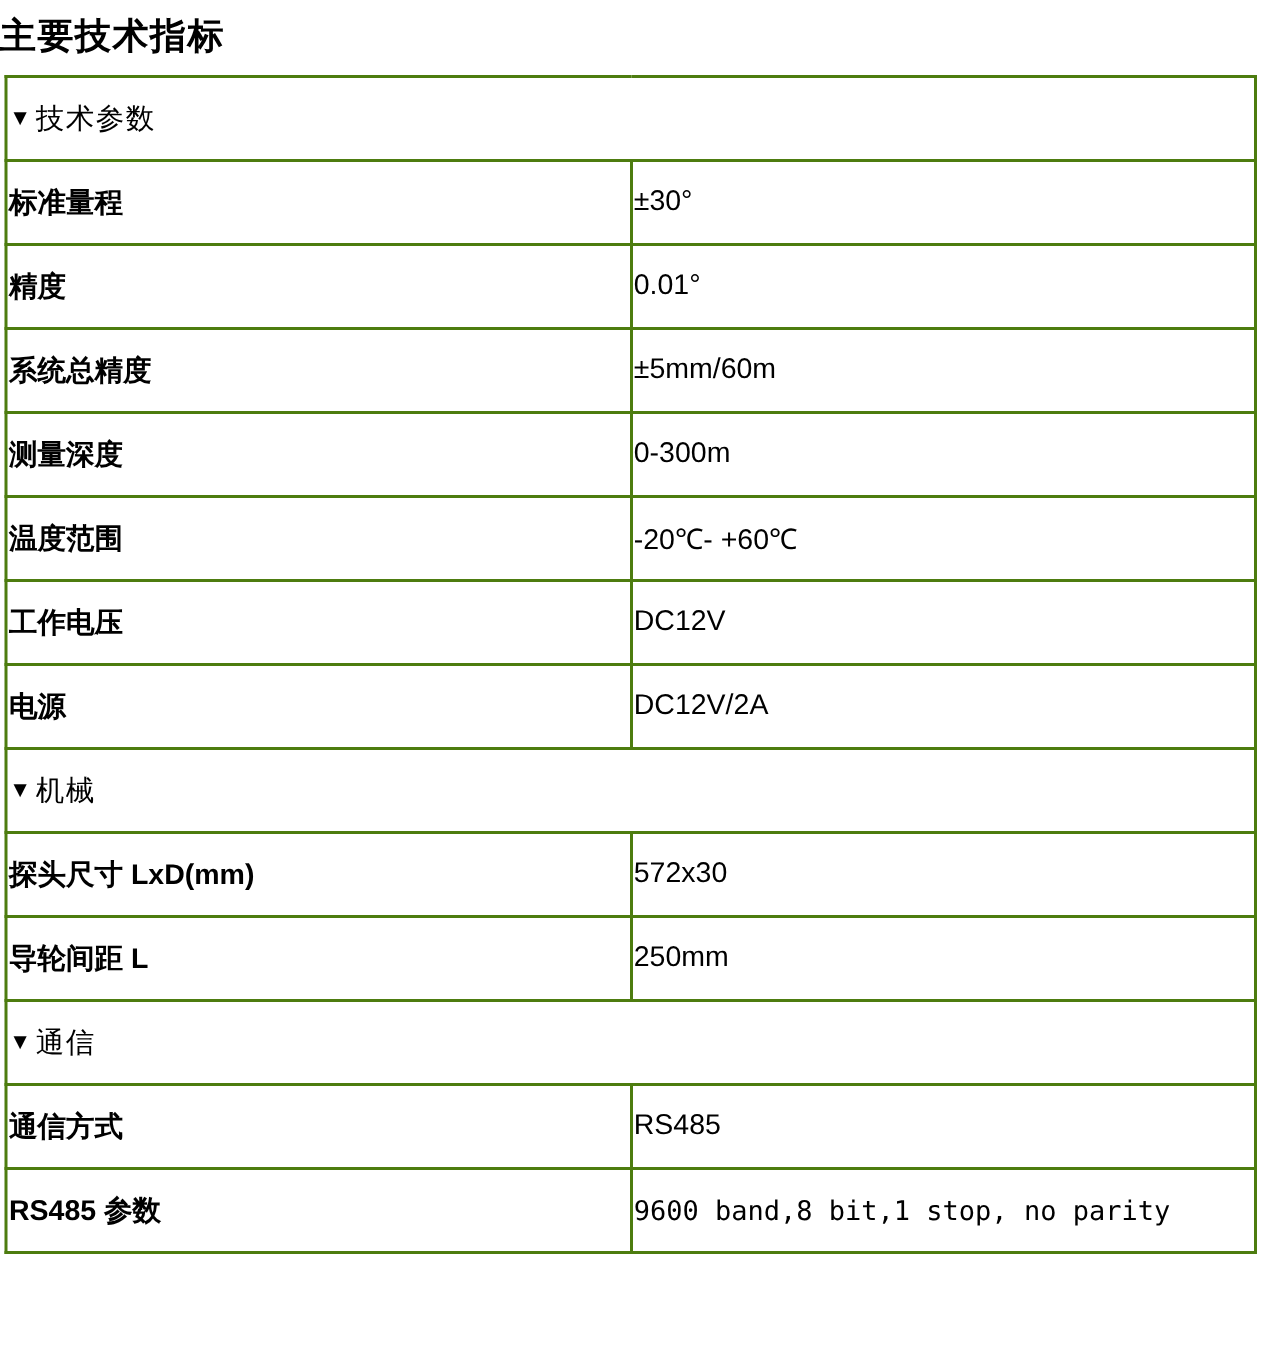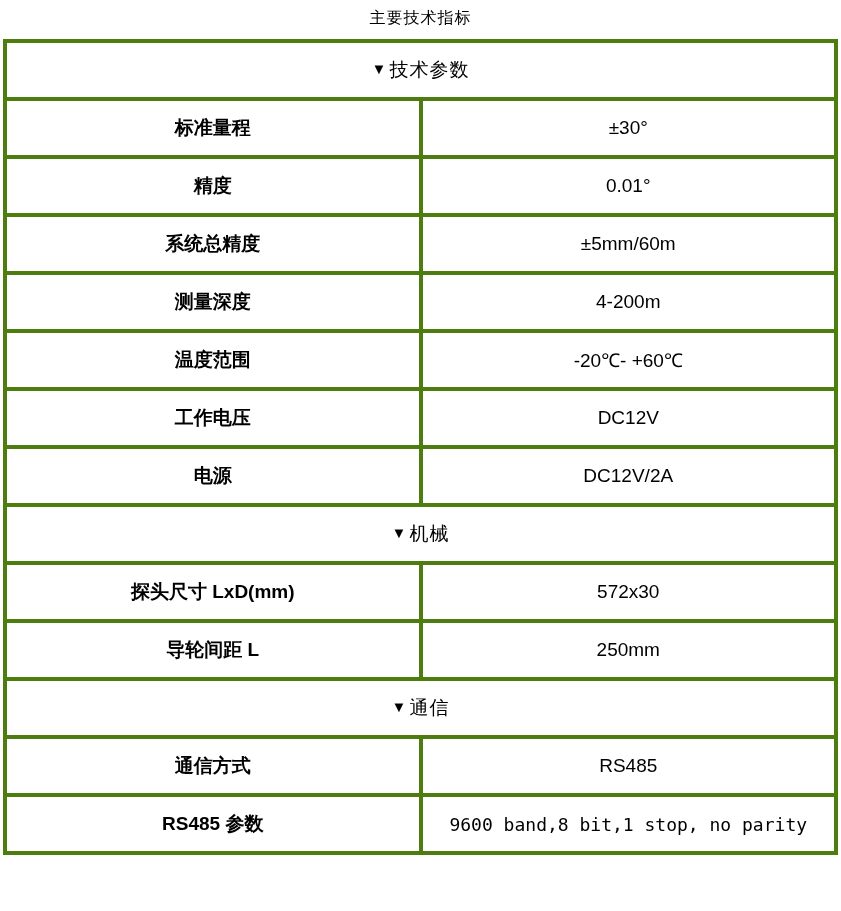--- a/index.html
+++ b/index.html
@@ -12,38 +12,37 @@
     height: 911px;
     font-family: "Liberation Sans", sans-serif;
     color: #000000;
   }
   .page {
     width: 841px;
     box-sizing: border-box;
     padding: 0;
   }
   .doc-title {
-    text-align: center;
-    font-size: 16px;
-    font-weight: normal;
+    text-align: left;
+    font-size: 24px;
+    font-weight: bold;
     font-family: "Liberation Sans", sans-serif;
     padding: 8px 0 10px 0;
     letter-spacing: 1px;
   }
   table.spec {
     border-collapse: collapse;
     width: 835px;
     margin: 0 3px;
     table-layout: fixed;
   }
   table.spec td {
-    border: 4px solid #4d7c0f;
+    border: 2px solid #4d7c0f;
     height: 52px;
     vertical-align: middle;
-    text-align: center;
     font-size: 19px;
     font-family: "Liberation Sans", sans-serif;
   }
   td.section {
     font-size: 20px;
     letter-spacing: 1px;
   }
   td.label {
     width: 404px;
     font-size: 19px;
@@ -86,21 +85,21 @@
         <tr>
           <td class="label">精度</td>
           <td class="value">0.01°</td>
         </tr>
         <tr>
           <td class="label">系统总精度</td>
           <td class="value">±5mm/60m</td>
         </tr>
         <tr>
           <td class="label">测量深度</td>
-          <td class="value">4-200m</td>
+          <td class="value">0-300m</td>
         </tr>
         <tr>
           <td class="label">温度范围</td>
           <td class="value">-20℃- +60℃</td>
         </tr>
         <tr>
           <td class="label">工作电压</td>
           <td class="value">DC12V</td>
         </tr>
         <tr>

